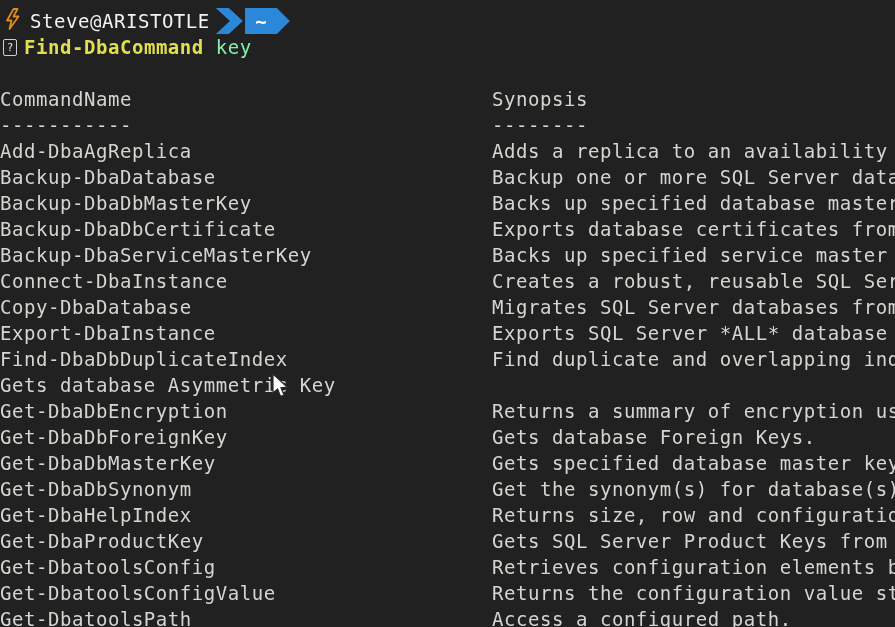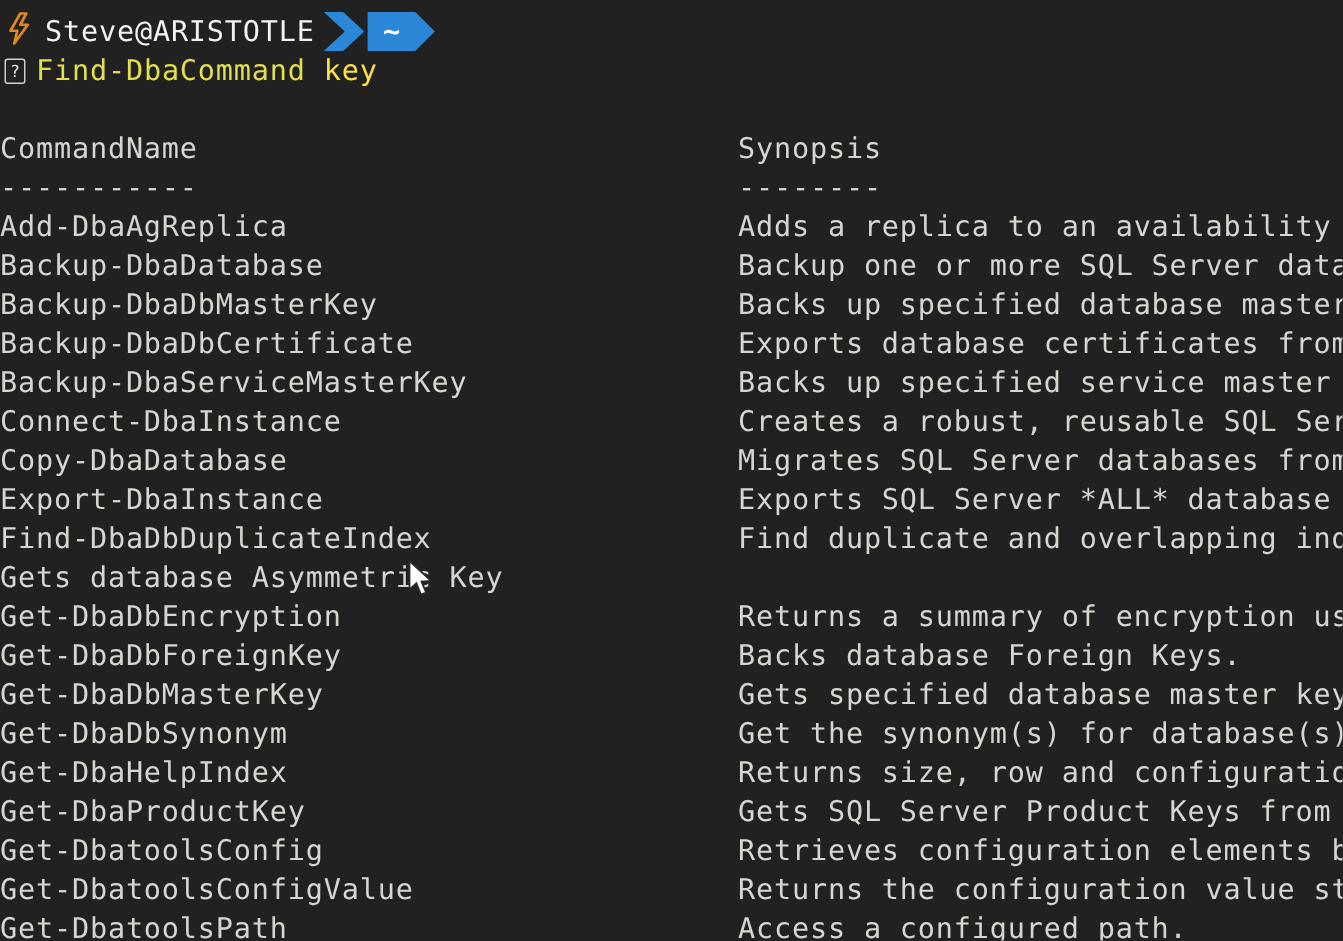--- a/index.html
+++ b/index.html
@@ -38,22 +38,22 @@
     display:flex;align-items:center;justify-content:center;
     padding-right:12px;color:#ffffff;font-weight:bold;
   }
   
   .cmd-line{display:flex;align-items:center;padding-left:3px;}
   .glyph-box{
     flex:none;width:14px;height:17px;border:1px solid #cfcfcf;border-radius:2px;
     font-size:11px;line-height:15px;text-align:center;letter-spacing:0;
     color:#e8e8e8;margin-right:7px;
   }
-  .cmd-name{color:var(--yellow);}
-  .cmd-arg{color:#fde047;margin-left:12px;}
+  .cmd-name{color:var(--yellow);font-weight:bold;}
+  .cmd-arg{color:#86efac;margin-left:12px;}
   
   .row{display:flex;height:26px;}
   .col-cmd{flex:none;width:492px;white-space:pre;overflow:hidden;}
   .col-syn{flex:1;white-space:pre;overflow:hidden;}
   
   .mouse-cursor{position:absolute;left:271px;top:373px;width:19px;height:27px;}
 </style>
 </head>
 <body>
 
@@ -135,21 +135,21 @@
     <span class="col-syn">Gets database Asymmetric Key</span>
   </div>
 
   <div class="row">
     <span class="col-cmd">Get-DbaDbEncryption</span>
     <span class="col-syn">Returns a summary of encryption use</span>
   </div>
 
   <div class="row">
     <span class="col-cmd">Get-DbaDbForeignKey</span>
-    <span class="col-syn">Backs database Foreign Keys.</span>
+    <span class="col-syn">Gets database Foreign Keys.</span>
   </div>
 
   <div class="row">
     <span class="col-cmd">Get-DbaDbMasterKey</span>
     <span class="col-syn">Gets specified database master key</span>
   </div>
 
   <div class="row">
     <span class="col-cmd">Get-DbaDbSynonym</span>
     <span class="col-syn">Get the synonym(s) for database(s).</span>

